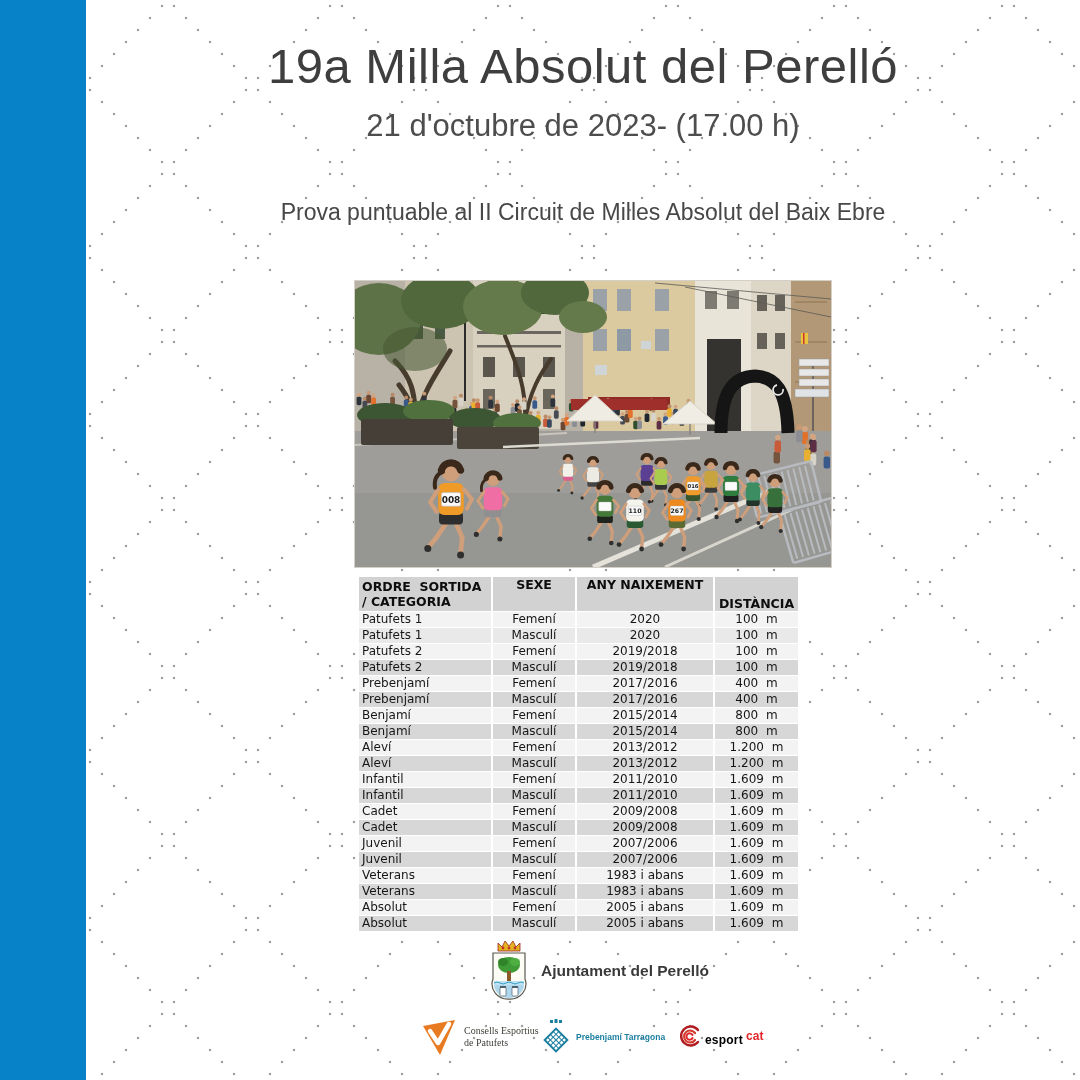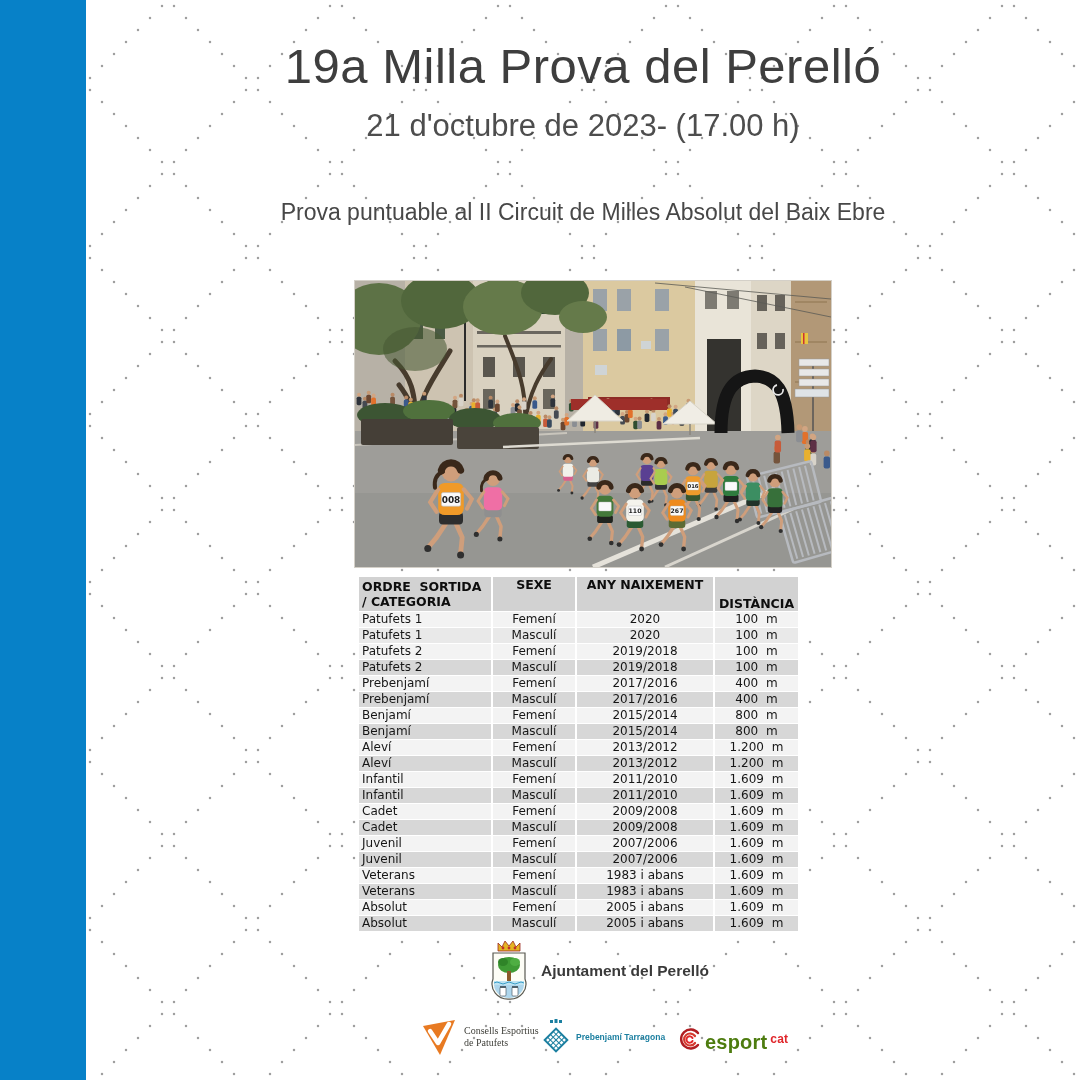--- a/index.html
+++ b/index.html
@@ -35,21 +35,21 @@
 
   .logo{position:absolute;display:flex;align-items:center;}
   .logo-baix{left:296px;top:1012px;gap:6px;}
   .baix-small{font-size:6px;color:#e8762a;font-style:italic;font-weight:bold;letter-spacing:.3px;}
   .baix-big{font-size:13px;font-weight:bold;color:#18242f;letter-spacing:.4px;}
   .logo-consells{left:421px;top:1018px;gap:7px;}
   .cons-text div{font-family:"Liberation Serif",serif;font-size:10px;color:#3f3f39;line-height:12px;}
   .logo-diputacio{left:541px;top:1019px;gap:5px;}
   .dip-label{font-size:8.5px;font-weight:bold;color:#1b7fa0;}
   .logo-esportcat{left:676px;top:1023px;gap:3px;}
-  .esp1{font-size:20px;font-weight:bold;color:#4d7c0f;letter-spacing:.2px;margin-top:8px;}
+  .esp1{font-size:12px;font-weight:bold;color:#000000;letter-spacing:.2px;margin-top:8px;}
   .esp2{font-size:12px;font-weight:bold;color:#e0262b;letter-spacing:.2px;}
 </style>
 </head>
 <body>
 
 <div class="page">
 
   <svg id="bg-dots">
     <defs>
         <pattern id="dotpat" width="168" height="168" patternUnits="userSpaceOnUse">
@@ -81,21 +81,21 @@
           <circle cx="18" cy="150" r="1.25" fill="#8e8e8e"></circle>
           <circle cx="162" cy="162" r="1.25" fill="#8e8e8e"></circle>
           <circle cx="6" cy="162" r="1.25" fill="#8e8e8e"></circle>
         </pattern>
       </defs>
     <rect x="0" y="0" width="1080" height="1080" fill="url(#dotpat)" opacity="0.85"></rect>
   </svg>
 
   <div class="blue-bar"></div>
 
-  <h1 class="title">19a Milla Prova del Perelló</h1>
+  <h1 class="title">19a Milla Absolut del Perelló</h1>
   <div class="date-line">21 d'octubre de 2023-  (17.00 h)</div>
   <div class="intro">
     <div>Prova puntuable al II Circuit de Milles Absolut del Baix Ebre</div>
   </div>
 
   <svg class="photo" viewBox="0 0 476 286">
 
     <g>
       <rect x="50" y="0" width="70" height="152" fill="#cdc3b1"></rect>
       <rect x="58" y="10" width="10" height="16" fill="#55504a"></rect>

